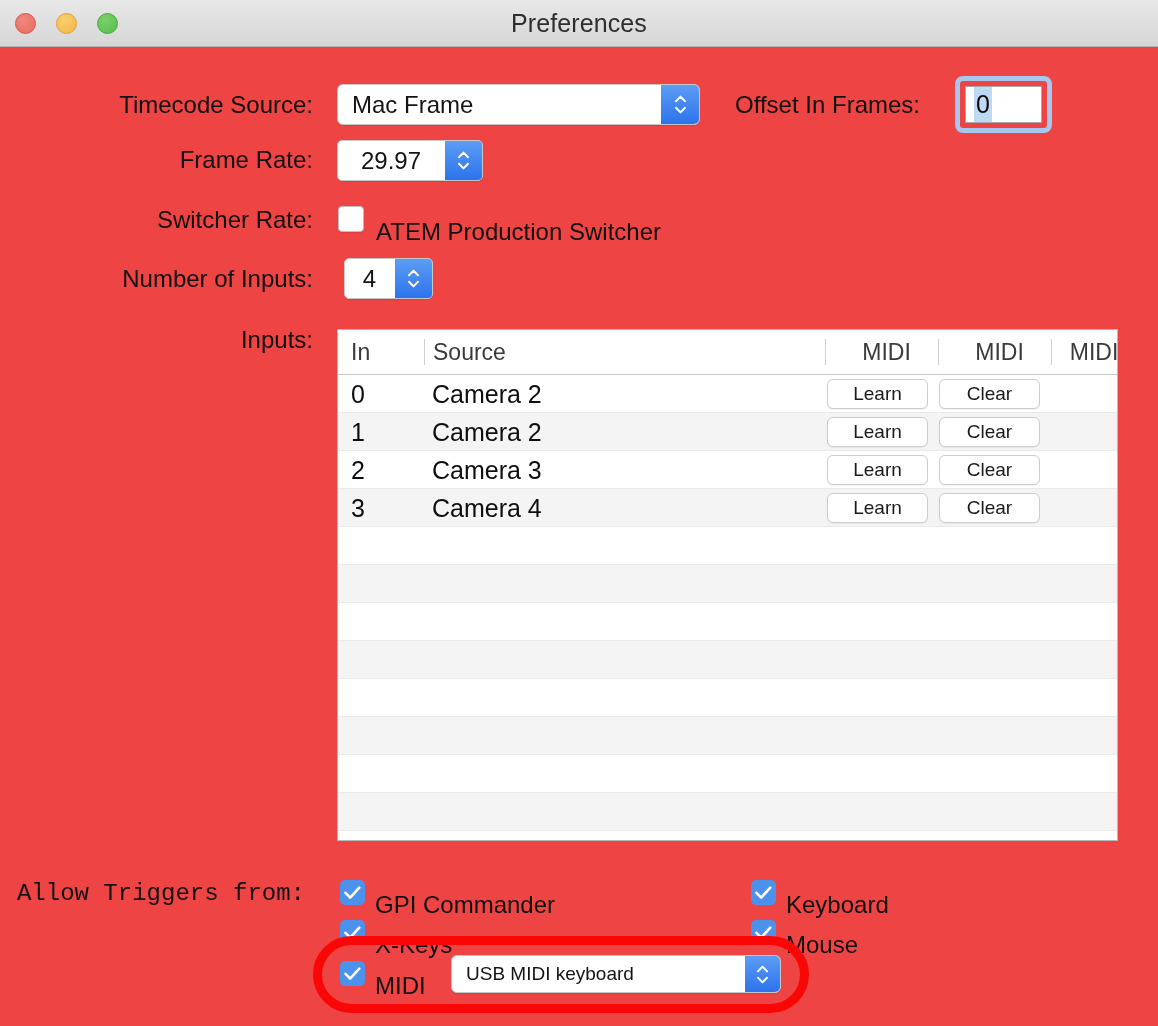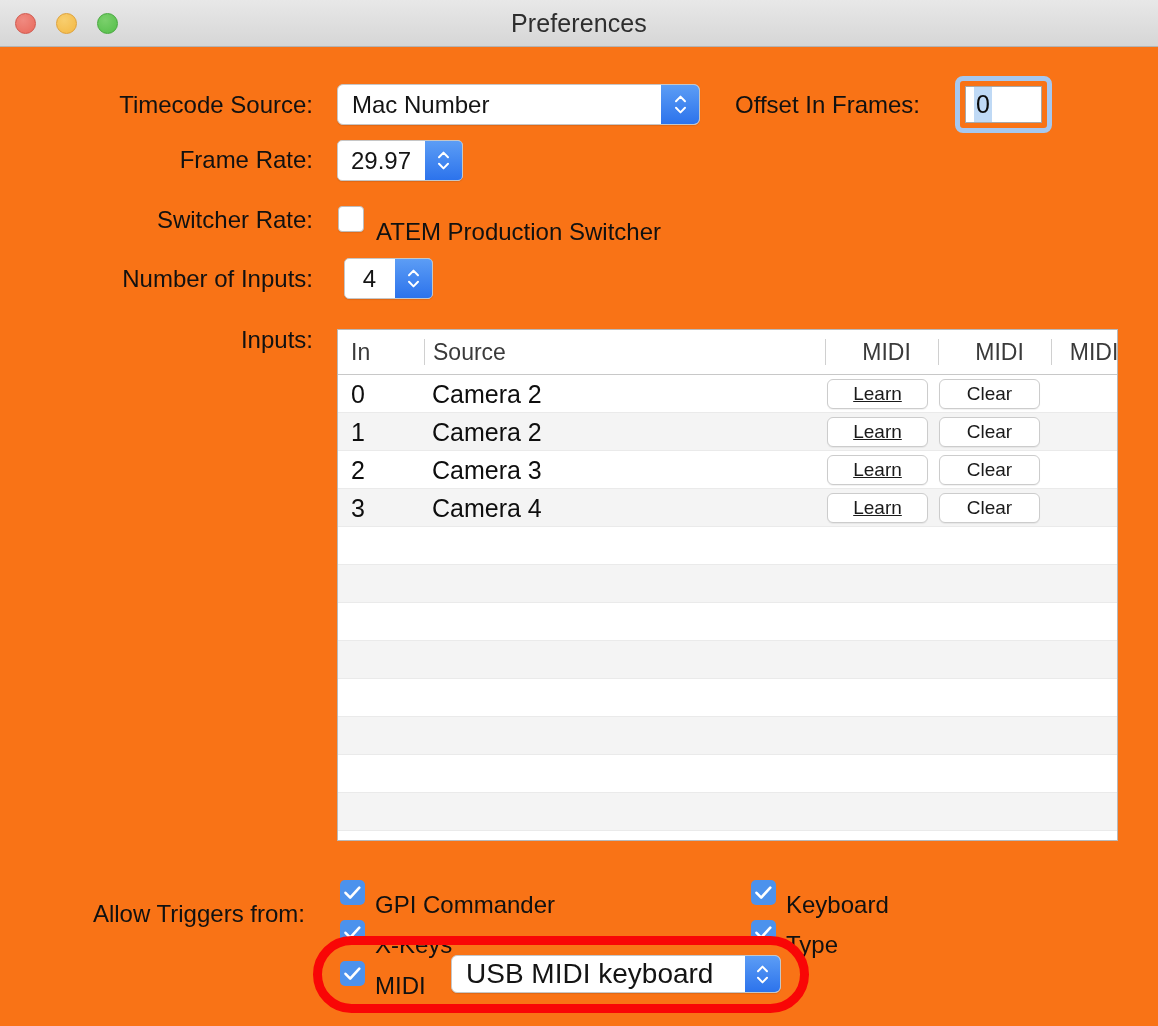--- a/index.html
+++ b/index.html
@@ -10,21 +10,21 @@
   body {
     font-family: "Liberation Sans", sans-serif;
     -webkit-font-smoothing: antialiased;
   }
 
   #window {
     position: relative;
     width: 1158px;
     height: 1026px;
     overflow: hidden;
-    background: #f97316;
+    background: #ef4444;
     box-sizing: border-box;
   }
 
   
   #titlebar {
     position: absolute;
     left: 0; top: 0;
     width: 1158px;
     height: 47px;
     background: linear-gradient(to bottom, #E8E8E8 0%, #D6D6D6 100%);
@@ -247,21 +247,21 @@
     border: 1px solid #CCCCCC;
     border-radius: 6px;
     box-shadow: 0 1px 1px rgba(0,0,0,0.06);
     font-size: 19px;
     color: #1A1A1A;
     display: flex;
     align-items: center;
     justify-content: center;
     box-sizing: border-box;
   }
-  .btn-learn { left: 489px; width: 101px; text-decoration: underline; }
+  .btn-learn { left: 489px; width: 101px; }
   .btn-clear { left: 601px; width: 101px; }
 
   
   #red-highlight {
     position: absolute;
     left: 313px;
     top: 936px;
     width: 496px;
     height: 77px;
     border: 9px solid #F90606;
@@ -278,21 +278,21 @@
   <div id="titlebar">
     <div class="traffic" id="tl-close"></div>
     <div class="traffic" id="tl-min"></div>
     <div class="traffic" id="tl-max"></div>
     <div id="window-title">Preferences</div>
   </div>
 
   <div class="row-label label-col" style="top:91px;">Timecode Source:</div>
 
   <div class="popup" style="left:337px; top:84px; width:363px; height:41px;">
-    <span class="popup-text">Mac Number</span>
+    <span class="popup-text">Mac Frame</span>
     <span class="stepper-blue" style="width:38px;">
       <span class="chev">
           <svg viewBox="0 0 13 8" width="13" height="8">
             <polyline points="2,6.2 6.5,1.6 11,6.2" fill="none" stroke="#ffffff" stroke-width="2" stroke-linecap="round" stroke-linejoin="round"></polyline>
           </svg>
         </span>
       <span class="chev" style="margin-top:3px;">
           <svg viewBox="0 0 13 8" width="13" height="8">
             <polyline points="2,1.8 6.5,6.4 11,1.8" fill="none" stroke="#ffffff" stroke-width="2" stroke-linecap="round" stroke-linejoin="round"></polyline>
           </svg>
@@ -302,21 +302,21 @@
 
   <div class="row-label" style="left:680px; top:91px; width:240px;">Offset In Frames:</div>
 
   <div class="focus-ring" style="left:955px; top:76px; width:97px; height:57px;"></div>
   <div class="textfield" style="left:965px; top:86px; width:77px; height:37px;">
     <span class="tf-value" style="background:#BFD9F5;">0</span>
   </div>
 
   <div class="row-label label-col" style="top:146px;">Frame Rate:</div>
 
-  <div class="stepfield" style="left:337px; top:140px; width:126px; height:41px;">
+  <div class="stepfield" style="left:337px; top:140px; width:146px; height:41px;">
     <span class="sf-value">29.97</span>
     <span class="stepper-blue" style="width:37px;">
       <span class="chev">
           <svg viewBox="0 0 13 8" width="13" height="8">
             <polyline points="2,6.2 6.5,1.6 11,6.2" fill="none" stroke="#ffffff" stroke-width="2" stroke-linecap="round" stroke-linejoin="round"></polyline>
           </svg>
         </span>
       <span class="chev" style="margin-top:3px;">
           <svg viewBox="0 0 13 8" width="13" height="8">
             <polyline points="2,1.8 6.5,6.4 11,1.8" fill="none" stroke="#ffffff" stroke-width="2" stroke-linecap="round" stroke-linejoin="round"></polyline>
@@ -413,21 +413,21 @@
         <div class="trow white" style="top:380px;">
           <span class="trow-line"></span>
         </div>
         <div class="trow alt" style="top:418px;">
           <span class="trow-line"></span>
         </div>
         <div class="trow white" style="top:456px;"></div>
       </div>
   </div>
 
-  <div class="row-label" style="left:0; width:305px; top:900px;">Allow Triggers from:</div>
+  <div class="row-label" style="left:0; width:305px; top:880px;font-family:Liberation Mono, monospace;">Allow Triggers from:</div>
 
   <div class="cb-checked" style="left:340px; top:880px;">
     <svg viewBox="0 0 25 25" width="25" height="25">
         <polyline points="5.5,12.8 10.2,17.6 19.3,7.6" fill="none" stroke="#ffffff" stroke-width="2.6" stroke-linecap="round" stroke-linejoin="round"></polyline>
       </svg>
   </div>
   <div class="cb-text" style="left:375px; top:879px;">GPI Commander</div>
 
   <div class="cb-checked" style="left:751px; top:880px;">
     <svg viewBox="0 0 25 25" width="25" height="25">
@@ -441,31 +441,31 @@
         <polyline points="5.5,12.8 10.2,17.6 19.3,7.6" fill="none" stroke="#ffffff" stroke-width="2.6" stroke-linecap="round" stroke-linejoin="round"></polyline>
       </svg>
   </div>
   <div class="cb-text" style="left:375px; top:919px;">X-Keys</div>
 
   <div class="cb-checked" style="left:751px; top:920px;">
     <svg viewBox="0 0 25 25" width="25" height="25">
         <polyline points="5.5,12.8 10.2,17.6 19.3,7.6" fill="none" stroke="#ffffff" stroke-width="2.6" stroke-linecap="round" stroke-linejoin="round"></polyline>
       </svg>
   </div>
-  <div class="cb-text" style="left:786px; top:919px;">Type</div>
+  <div class="cb-text" style="left:786px; top:919px;">Mouse</div>
 
   <div class="cb-checked" style="left:340px; top:961px;">
     <svg viewBox="0 0 25 25" width="25" height="25">
         <polyline points="5.5,12.8 10.2,17.6 19.3,7.6" fill="none" stroke="#ffffff" stroke-width="2.6" stroke-linecap="round" stroke-linejoin="round"></polyline>
       </svg>
   </div>
   <div class="cb-text" style="left:375px; top:960px;">MIDI</div>
 
   <div class="popup" style="left:451px; top:955px; width:330px; height:38px;">
-    <span class="popup-text" style="font-size:28px;">USB MIDI keyboard</span>
+    <span class="popup-text" style="font-size:19px;">USB MIDI keyboard</span>
     <span class="stepper-blue" style="width:35px;">
       <span class="chev">
           <svg viewBox="0 0 13 8" width="13" height="8">
             <polyline points="2,6.2 6.5,1.6 11,6.2" fill="none" stroke="#ffffff" stroke-width="2" stroke-linecap="round" stroke-linejoin="round"></polyline>
           </svg>
         </span>
       <span class="chev" style="margin-top:3px;">
           <svg viewBox="0 0 13 8" width="13" height="8">
             <polyline points="2,1.8 6.5,6.4 11,1.8" fill="none" stroke="#ffffff" stroke-width="2" stroke-linecap="round" stroke-linejoin="round"></polyline>
           </svg>

